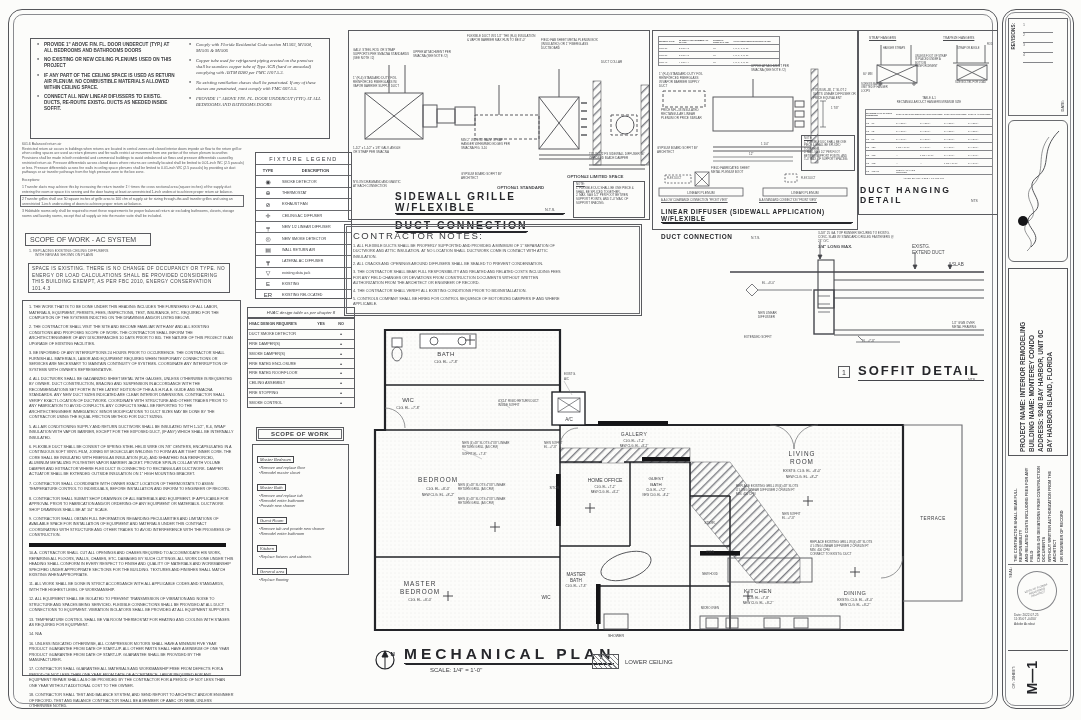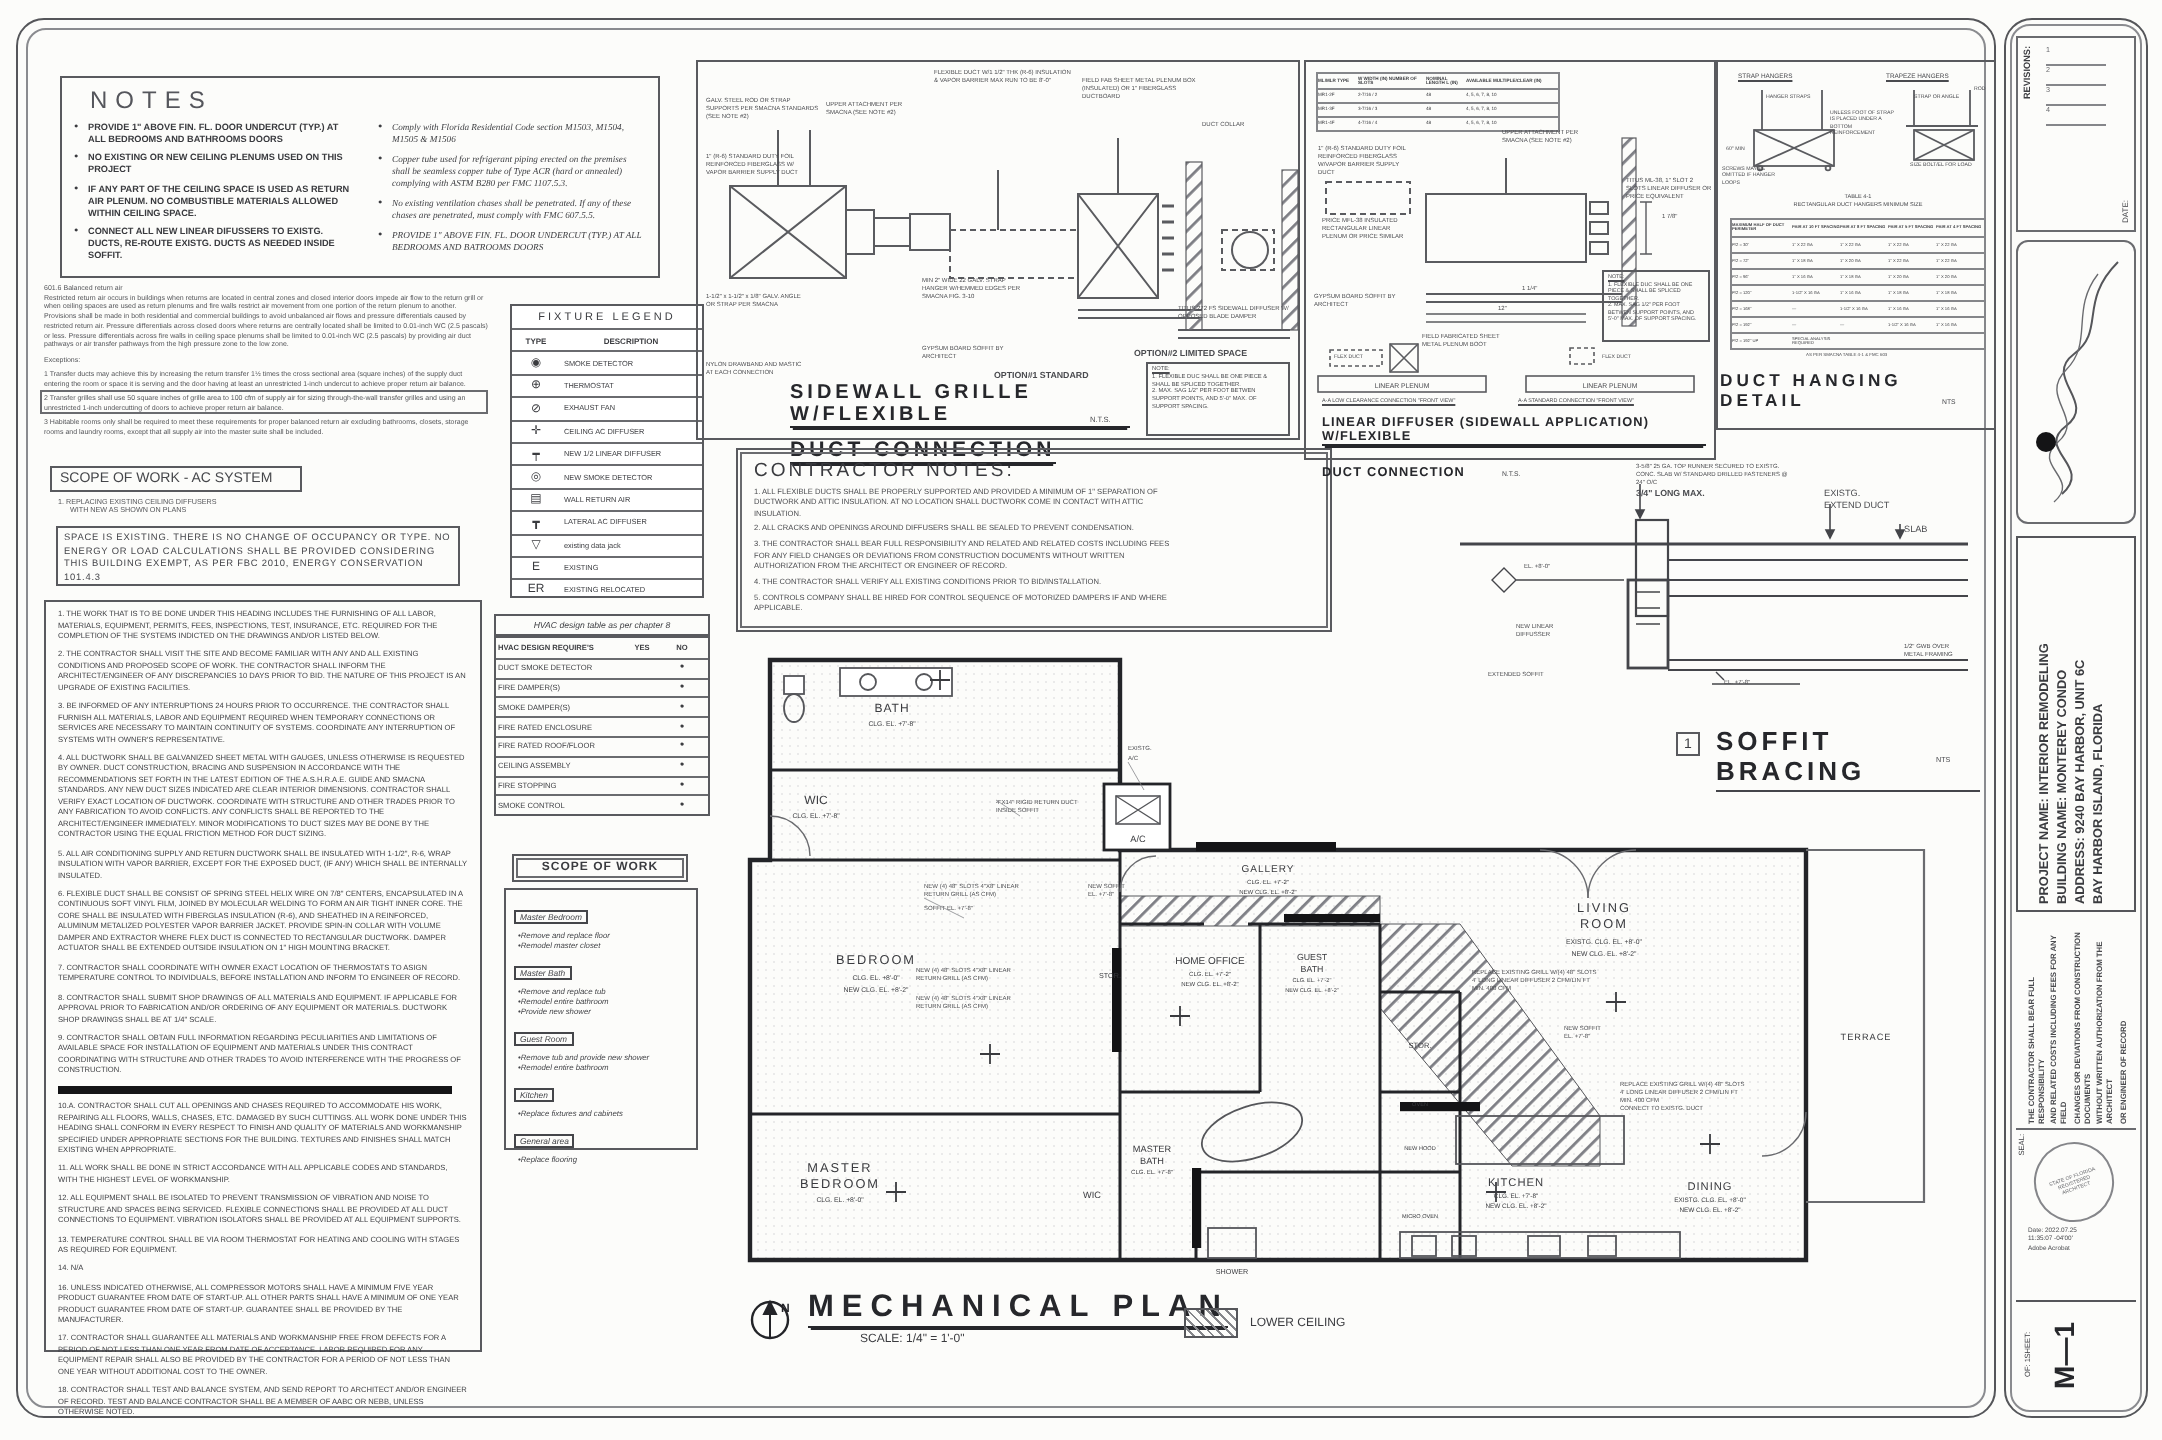--- a/index.html
+++ b/index.html
@@ -47,21 +47,20 @@
   </defs>
 </svg>
 
 <div class="frame" style="left:8px;top:9px;width:990px;height:700px"></div>
 <div class="frame2" style="left:13px;top:14px;width:980px;height:690px"></div>
 <div class="frame" style="left:1002px;top:9px;width:72px;height:700px"></div>
 <div class="frame2" style="left:1005px;top:12px;width:66px;height:694px"></div>
 
 
 <div class="bx" style="left:30px;top:38px;width:300px;height:101px;padding:3px 6px">
-  <div style="font-size:12px;letter-spacing:4px;color:#55565c;margin:1px 0 4px 8px">NOTES</div>
   <div style="display:flex;gap:14px">
     <ul class="bl" style="width:138px;font-size:4.6px;line-height:1.3;font-weight:bold;color:#3a3b3f">
           <li>PROVIDE 1" ABOVE FIN. FL. DOOR UNDERCUT (TYP.) AT ALL BEDROOMS AND BATHROOMS DOORS</li>
           <li>NO EXISTING OR NEW CEILING PLENUMS USED ON THIS PROJECT</li>
           <li>IF ANY PART OF THE CEILING SPACE IS USED AS RETURN AIR PLENUM. NO COMBUSTIBLE MATERIALS ALLOWED WITHIN CEILING SPACE.</li>
           <li>CONNECT ALL NEW LINEAR DIFUSSERS TO EXISTG. DUCTS, RE-ROUTE EXISTG. DUCTS AS NEEDED INSIDE SOFFIT.</li>
         </ul>
     <ul class="bl" style="width:132px;font-size:4.6px;line-height:1.35;font-style:italic;font-family:'Liberation Serif','DejaVu Serif',serif">
           <li>Comply with Florida Residential Code section M1503, M1504, M1505 &amp; M1506</li>
           <li>Copper tube used for refrigerant piping erected on the premises shall be seamless copper tube of Type ACR (hard or annealed) complying with ASTM B280 per FMC 1107.5.3.</li>
@@ -306,21 +305,21 @@
           <div>2. MAX. SAG 1/2" PER FOOT BETWEN SUPPORT POINTS, AND 5'-0" MAX. OF SUPPORT SPACING.</div>
         </div>
   </div>
   <div class="abs" style="left:46px;top:160px;width:170px;color:#26272b">
     <div class="archtitle ul2" style="font-size:10px;display:inline-block">SIDEWALL GRILLE W/FLEXIBLE</div>
     <div class="archtitle ul2" style="font-size:10.5px;display:inline-block">DUCT CONNECTION</div>
   </div>
   <div class="L" style="left:196px;top:177px;font-size:3.8px">N.T.S.</div>
 </div>
 
-<div class="bx dbl" style="left:368px;top:224px;width:298px;height:92px;padding:5px 8px">
+<div class="bx dbl" style="left:344px;top:224px;width:298px;height:92px;padding:5px 8px">
   <div style="font-size:9.5px;letter-spacing:1.5px;color:#3a3b3f;margin-bottom:3px">CONTRACTOR NOTES:</div>
   <div style="width:210px">
         <p style="margin:0 0 2.5px;font-size:3.8px;line-height:1.4;color:#4a4b4f">1.  ALL FLEXIBLE DUCTS SHALL BE PROPERLY SUPPORTED AND PROVIDED A MINIMUM OF 1" SEPARATION OF DUCTWORK AND ATTIC INSULATION. AT NO LOCATION SHALL DUCTWORK COME IN CONTACT WITH ATTIC INSULATION.</p>
         <p style="margin:0 0 2.5px;font-size:3.8px;line-height:1.4;color:#4a4b4f">2.  ALL CRACKS AND OPENINGS AROUND DIFFUSERS SHALL BE SEALED TO PREVENT CONDENSATION.</p>
         <p style="margin:0 0 2.5px;font-size:3.8px;line-height:1.4;color:#4a4b4f">3.  THE CONTRACTOR SHALL BEAR FULL RESPONSIBILITY AND RELATED AND RELATED COSTS INCLUDING FEES FOR ANY FIELD CHANGES OR DEVIATIONS FROM CONSTRUCTION DOCUMENTS WITHOUT WRITTEN AUTHORIZATION FROM THE ARCHITECT OR ENGINEER OF RECORD.</p>
         <p style="margin:0 0 2.5px;font-size:3.8px;line-height:1.4;color:#4a4b4f">4.  THE CONTRACTOR SHALL VERIFY ALL EXISTING CONDITIONS PRIOR TO BID/INSTALLATION.</p>
         <p style="margin:0 0 2.5px;font-size:3.8px;line-height:1.4;color:#4a4b4f">5.  CONTROLS COMPANY SHALL BE HIRED FOR CONTROL SEQUENCE OF MOTORIZED DAMPERS IF AND WHERE APPLICABLE.</p>
       </div>
 </div>
 
@@ -517,21 +516,21 @@
   </svg>
   <div class="L" style="left:118px;top:0;width:78px"><span>3-5/8" 25 GA. TOP RUNNER SECURED TO EXISTG. CONC. SLAB W/ STANDARD DRILLED FASTENERS @ 24" O/C</span><br><b style="font-size:4.4px">3/4" LONG MAX.</b></div>
   <div class="L" style="left:212px;top:12px;font-size:4.6px"><span>EXISTG.</span><br><span>EXTEND DUCT</span></div>
   <div class="L" style="left:252px;top:30px;font-size:4.6px">SLAB</div>
   <div class="L" style="left:62px;top:50px">EL. +8'-0"</div>
   <div class="L" style="left:58px;top:80px"><span>NEW LINEAR</span><br><span>DIFFUSSER</span></div>
   <div class="L" style="left:44px;top:104px">EXTENDED SOFFIT</div>
   <div class="L" style="left:162px;top:108px">EL. +7'-8"</div>
   <div class="L" style="left:252px;top:90px;width:38px"><span>1/2" GWB OVER</span><br><span>METAL FRAMING</span></div>
   <div class="bx c" style="left:138px;top:134px;width:12px;height:12px;font-size:7px;line-height:12px">1</div>
-  <div class="abs archtitle" style="left:158px;top:131px;font-size:13px;border-bottom:.9px solid #44454a;padding:0 4px 2px 0">SOFFIT BRACING</div>
+  <div class="abs archtitle" style="left:158px;top:131px;font-size:13px;border-bottom:.9px solid #44454a;padding:0 4px 2px 0">SOFFIT DETAIL</div>
   <div class="L" style="left:268px;top:146px;font-size:3.6px">NTS</div>
 </div>
 
 <svg class="abs" style="left:358px;top:296px" width="612" height="352" viewBox="0 0 612 352">
   <path d="M27,34 H202 V129 H545 V334 H17 V134 H27 Z" fill="url(#dots)" fill-opacity=".55" stroke="#232428" stroke-width="2.2"></path>
   <path d="M545,129 H604 V305 H545" fill="none" stroke="#6a6b6f" stroke-width="1.1"></path>
   <rect x="202" y="152" width="130" height="15" fill="url(#hatch)" stroke="#55565a" stroke-width=".5"></rect>
   <polygon points="332,166 372,166 442,262 442,287 398,287 332,208" fill="url(#hatch)" stroke="#55565a" stroke-width=".5"></polygon>
   <path d="M27,89 H202 M17,134 H202 M17,261 H202 M202,34 V334 M202,166 H244 M266,166 H332 M272,166 V250 M202,250 H272 M332,166 V334 M372,200 V334 M332,200 H372 M332,250 H372 M332,290 H372 M240,290 V334 M240,290 H332" stroke="#232428" stroke-width="1.5" fill="none"></path>
   <g stroke="#55565a" stroke-width=".9" fill="#fff">

